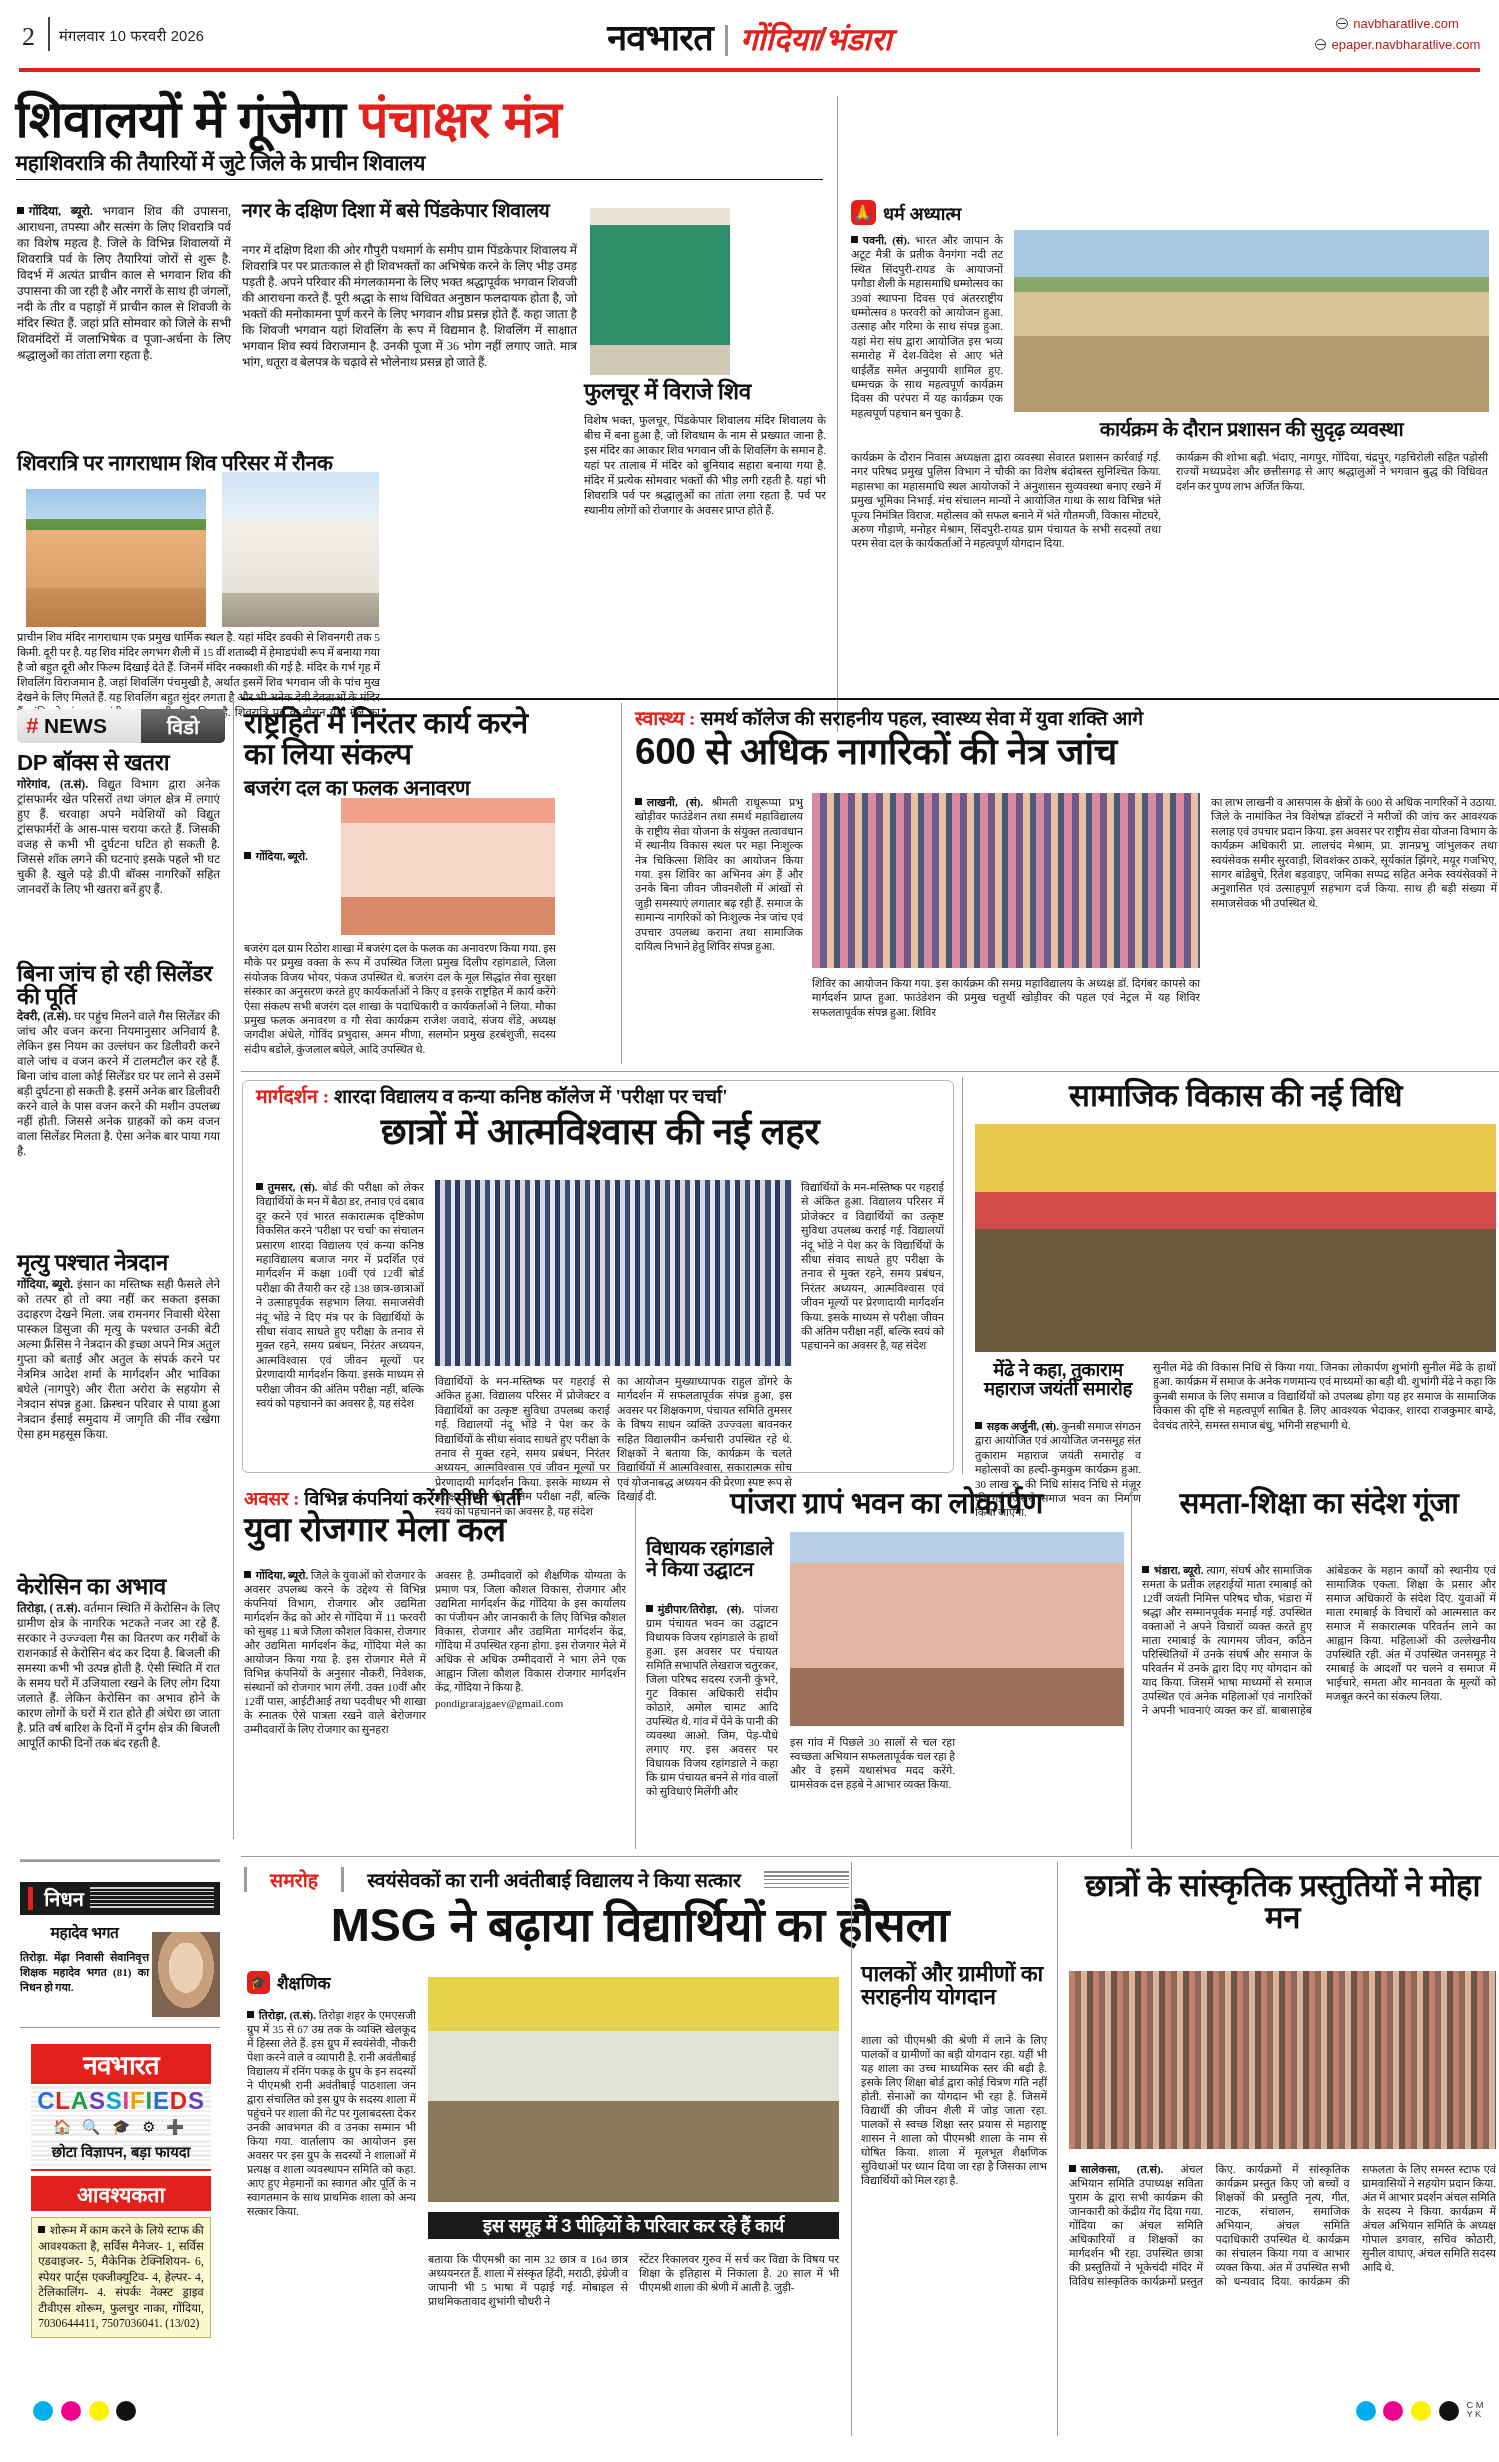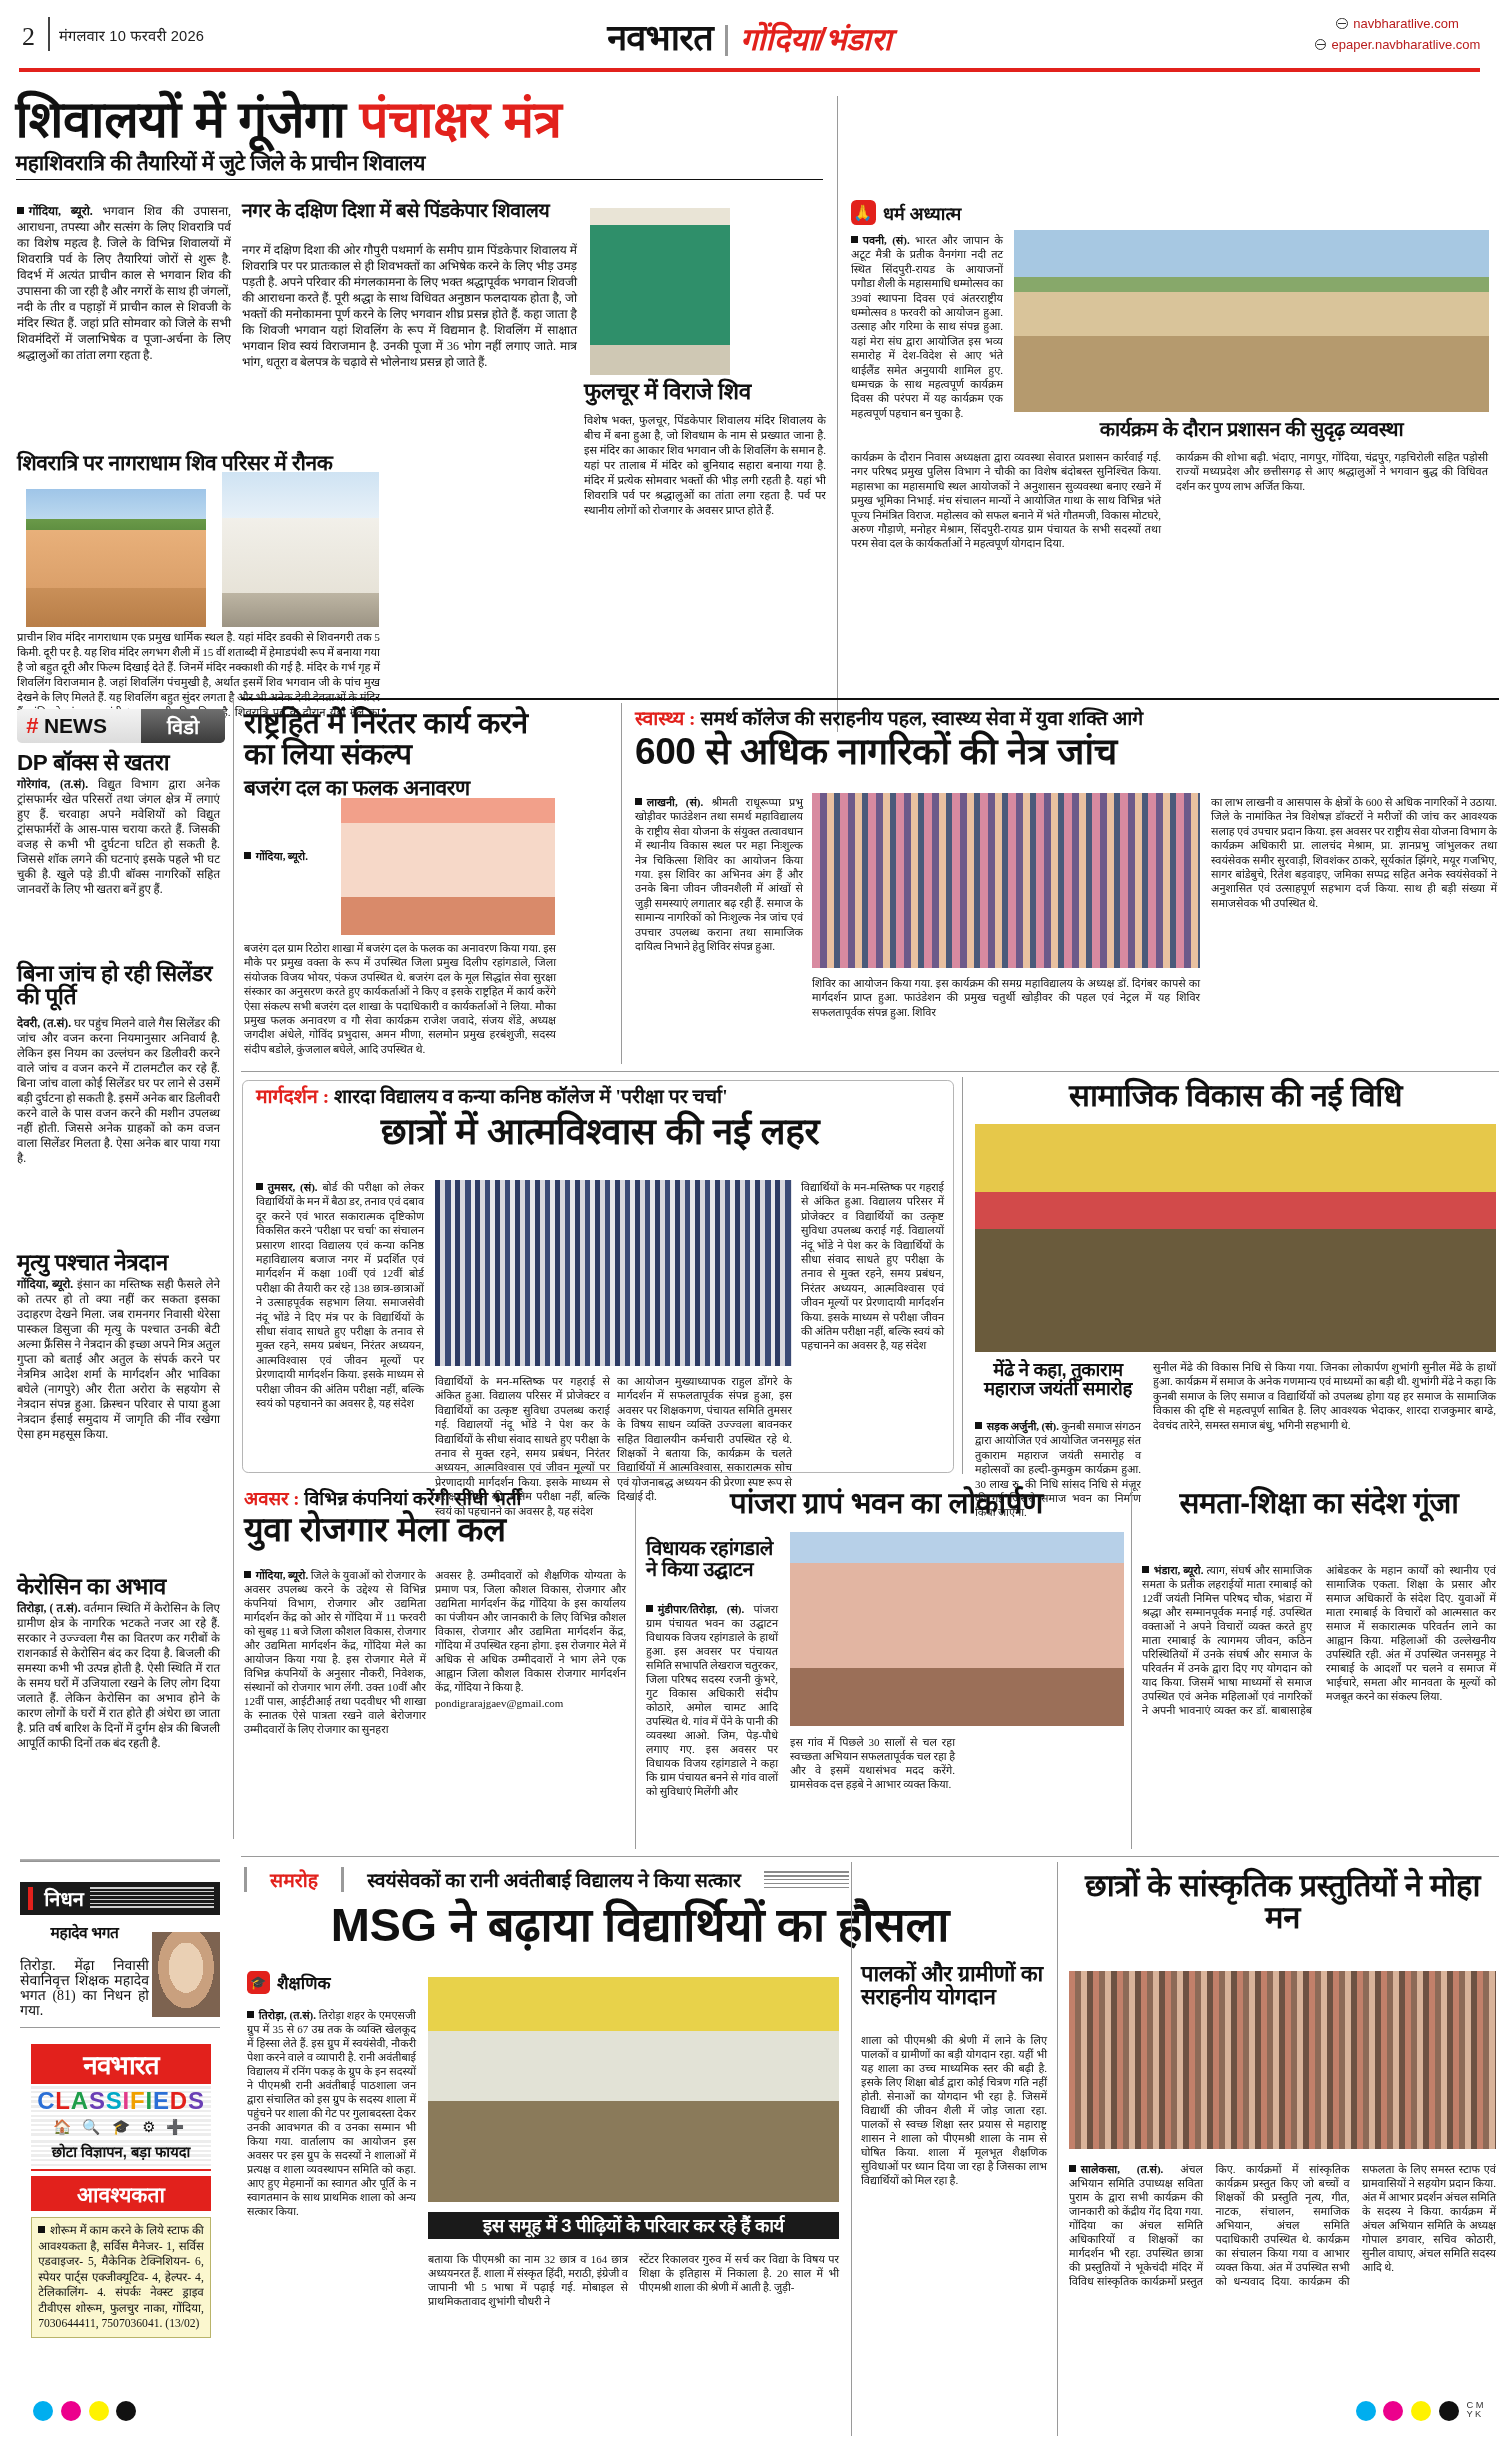--- a/index.html
+++ b/index.html
@@ -227,21 +227,21 @@
 
   <div class="col" style="left:17px; top:751px; width:203px;">
     <div class="hl" style="font-size:22.5px;">DP बॉक्स से खतरा</div>
     <div class="body-text" style="margin-top:3.1px; font-size:11.6px; line-height:15px;">
       <b>गोरेगांव, (त.सं).</b> <span>विद्युत विभाग द्वारा अनेक ट्रांसफार्मर खेत परिसरों तथा जंगल क्षेत्र में लगाएं हुए हैं. चरवाहा अपने मवेशियों को विद्युत ट्रांसफार्मरों के आस-पास चराया करते हैं. जिसकी वजह से कभी भी दुर्घटना घटित हो सकती है. जिससे शॉक लगने की घटनाएं इसके पहले भी घट चुकी है. खुले पड़े डी.पी बॉक्स नागरिकों सहित जानवरों के लिए भी खतरा बनें हुए हैं.</span>
     </div>
   </div>
 
   <div class="col" style="left:17px; top:962px; width:203px;">
     <div class="hl" style="font-size:22.5px;">बिना जांच हो रही सिलेंडर की पूर्ति</div>
-    <div class="body-text" style="margin-top:7px; font-size:11.6px; line-height:15px;">
+    <div class="body-text" style="margin-top:0; font-size:11.6px; line-height:15px;">
       <b>देवरी, (त.सं).</b> <span>घर पहुंच मिलने वाले गैस सिलेंडर की जांच और वजन करना नियमानुसार अनिवार्य है. लेकिन इस नियम का उल्लंघन कर डिलीवरी करने वाले जांच व वजन करने में टालमटौल कर रहे हैं. बिना जांच वाला कोई सिलेंडर घर पर लाने से उसमें बड़ी दुर्घटना हो सकती है. इसमें अनेक बार डिलीवरी करने वाले के पास वजन करने की मशीन उपलब्ध नहीं होती. जिससे अनेक ग्राहकों को कम वजन वाला सिलेंडर मिलता है. ऐसा अनेक बार पाया गया है.</span>
     </div>
   </div>
 
   <div class="col" style="left:17px; top:1251px; width:203px;">
     <div class="hl" style="font-size:22.5px;">मृत्यु पश्चात नेत्रदान</div>
 
     <div class="body-text" style="margin-top:3.1px; font-size:11.6px; line-height:15px;">
       <b>गोंदिया, ब्यूरो.</b> <span>इंसान का मस्तिष्क सही फैसले लेने को तत्पर हो तो क्या नहीं कर सकता इसका उदाहरण देखने मिला. जब रामनगर निवासी थेरेसा पास्कल डिसुजा की मृत्यु के पश्चात उनकी बेटी अल्मा फ्रैंसिस ने नेत्रदान की इच्छा अपने मित्र अतुल गुप्ता को बताई और अतुल के संपर्क करने पर नेत्रमित्र आदेश शर्मा के मार्गदर्शन और भाविका बघेले (नागपुरे) और रीता अरोरा के सहयोग से नेत्रदान संपन्न हुआ. क्रिस्चन परिवार से पाया हुआ नेत्रदान ईसाई समुदाय में जागृति की नींव रखेगा ऐसा हम महसूस किया.</span>
     </div>
@@ -257,21 +257,21 @@
   <div class="rule-thin" style="position:absolute; left:20px; top:1859px; width:200px; height:3.1px; background:linear-gradient(#b6b6b6,#8e8e8e);"></div>
 
   <div class="nidhan" style="left:20px; top:1882px; width:200px;">
     <span class="redbar"></span>
     <span class="t">निधन</span>
     <span class="lines"></span>
   </div>
   <div class="photo ph-portrait2" style="left:152px; top:1932px; width:68px; height:85px;"></div>
   <div class="col" style="left:20px; top:1925px; width:129px;">
     <div class="hl" style="font-size:15.5px; text-align:center;">महादेव भगत</div>
-    <div class="body-text" style="margin-top:17px; font-size:14px; line-height:15px; width:129px;">तिरोड़ा. मेंढ़ा निवासी सेवानिवृत्त शिक्षक महादेव भगत (81) का निधन हो गया.</div>
+    <div class="body-text" style="margin-top:9px; font-size:11px; line-height:15px; width:129px;font-weight:bold;">तिरोड़ा. मेंढ़ा निवासी सेवानिवृत्त शिक्षक महादेव भगत (81) का निधन हो गया.</div>
   </div>
   <div class="rule-thin" style="position:absolute; left:20px; top:2027px; width:200px;"></div>
 
   <div class="cls-wrap" style="left:31px; top:2044px;">
     <div class="cls-logo">
         <span>नवभारत</span>
       </div>
     <div class="cls-word">
       <b><span style="color:#2b6fd6">C</span><span style="color:#e2211c">L</span><span style="color:#1f9e4a">A</span><span style="color:#6a3fb5">S</span><span style="color:#00a9c7">S</span><span style="color:#e23a8a">I</span><span style="color:#f0a000">F</span><span style="color:#1f9e4a">I</span><span style="color:#2b6fd6">E</span><span style="color:#e2211c">D</span><span style="color:#6a3fb5">S</span></b>
     </div>

